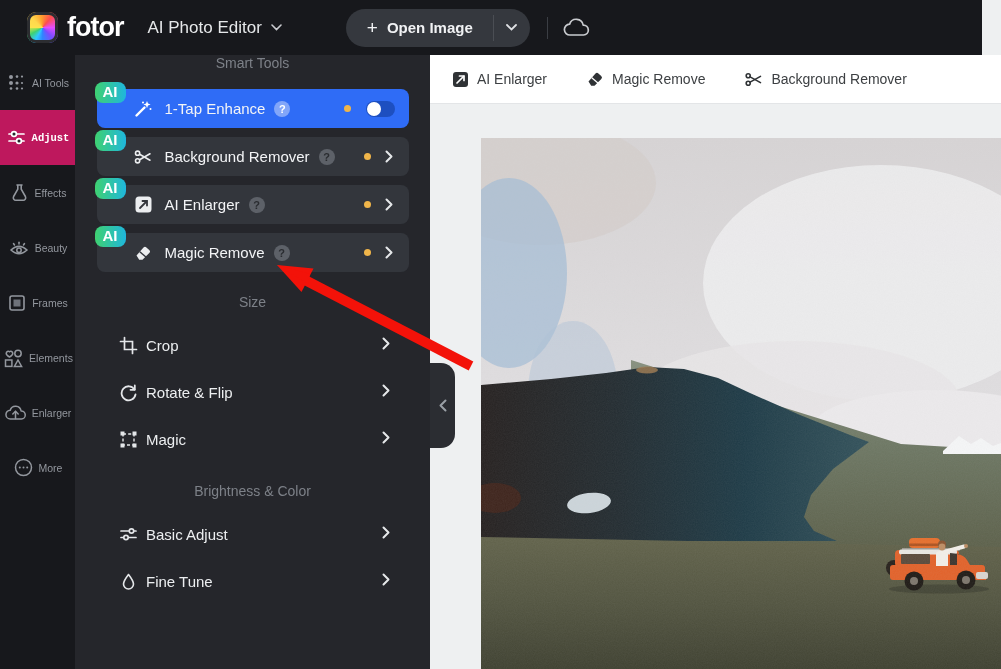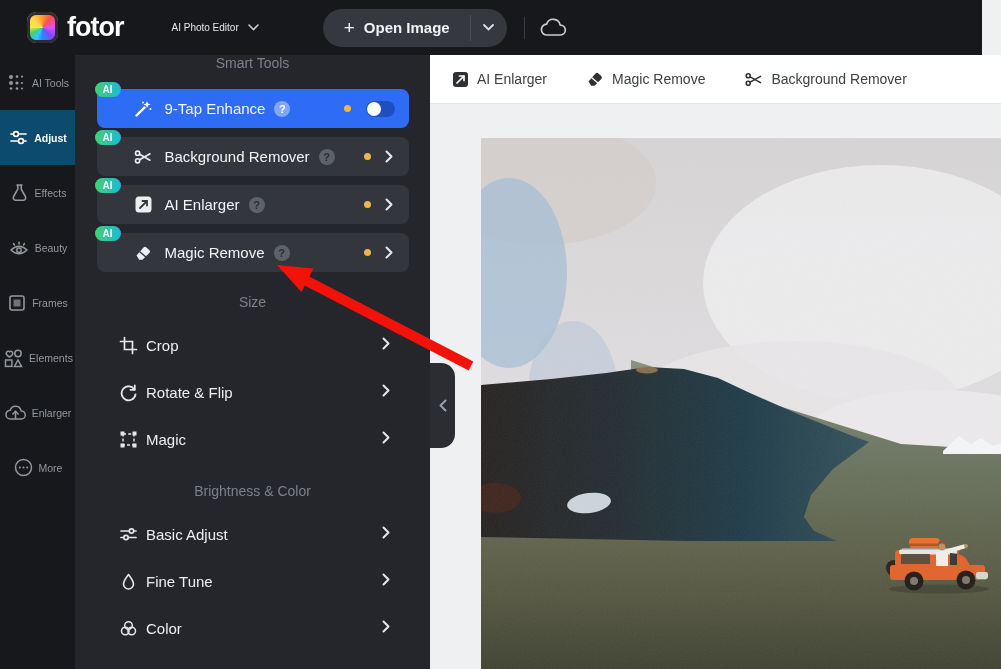--- a/index.html
+++ b/index.html
@@ -6,45 +6,45 @@
   .app{position:relative;width:1001px;height:669px;overflow:hidden;background:#eef0f1;
        font-family:"Liberation Sans",sans-serif;-webkit-font-smoothing:antialiased;}
   
   .topbar{position:absolute;left:0;top:0;width:982px;height:55px;background:#17181c;
           display:flex;align-items:center;z-index:30;}
   .logo{display:flex;align-items:center;gap:9px;margin-left:27px;}
   .logo-icon{width:31px;height:31px;border-radius:9px;
      background:conic-gradient(from -90deg,#ffe14d,#ffd84d 40deg,#ff9f2e 85deg,#ff4d4d 130deg,#e44dff 180deg,#7a4dff 225deg,#2e86ff 270deg,#2ec9ff 300deg,#3fd171 330deg,#b9e24d 355deg,#ffe14d);
      box-shadow:inset 0 0 0 3px #2c2d31;}
   .brand{color:#fff;font-size:27px;font-weight:700;letter-spacing:-1px;}
-  .appmenu{display:flex;align-items:center;gap:9px;margin-left:48px;color:#e6e8ea;font-size:10px;cursor:pointer;}
+  .appmenu{display:flex;align-items:center;gap:9px;margin-left:24px;color:#e6e8ea;font-size:17px;cursor:pointer;}
   .pill{display:flex;align-items:stretch;margin-left:64px;height:38px;background:#35383e;border-radius:20px;overflow:hidden;}
   .pill-main{display:flex;align-items:center;gap:9px;padding:0 20px 0 21px;color:#f1f2f4;font-size:15px;font-weight:700;cursor:pointer;}
   .plus{font-size:19px;font-weight:400;line-height:1;}
   .pill-split{width:1px;background:#4b4e54;margin:6px 0;}
   .pill-caret{display:flex;align-items:center;justify-content:center;width:36px;cursor:pointer;}
   .vdiv{width:1px;height:22px;background:#3b3e44;margin-left:17px;}
   .cloud-btn{margin-left:15px;cursor:pointer;display:flex;align-items:center;}
   
   .sidebar{position:absolute;left:0;top:55px;bottom:0;width:75px;background:#17181c;z-index:20;}
   .side-item{height:55px;display:flex;flex-direction:row;align-items:center;justify-content:center;gap:5px;
              color:#93979e;font-size:10.5px;cursor:pointer;}
   .side-item svg{display:block;}
-  .side-item.active{background:#0c4a6e;color:#fff;}
+  .side-item.active{background:#be185d;color:#fff;font-family:Liberation Mono, monospace;}
   
   .panel{position:absolute;left:75px;top:55px;bottom:0;width:355px;background:#25262b;z-index:20;}
   .sec-title{text-align:center;color:#7d8188;font-size:14px;}
   .t1{margin-bottom:18px;}
   .t2{margin:22px 0 17px;}
   .t3{margin:26px 0 17px;}
   .smart-row{position:relative;width:312px;height:39px;margin:0 auto 9px;border-radius:8px;background:#33363c;
              display:flex;align-items:center;padding:0;cursor:pointer;}
   .smart-row.selected{background:#2f6cf6;}
   .badge{position:absolute;left:-2px;top:-7px;padding:2px 8px;border-radius:8px;
-         background:linear-gradient(90deg,#3fd171,#1fb7dd);color:#fff;font-size:10px;font-weight:700;line-height:1.1;text-align:right;}
+         background:linear-gradient(90deg,#3fd171,#1fb7dd);color:#fff;font-size:15px;font-weight:700;line-height:1.1;text-align:right;}
   .row-icon{margin-left:36px;width:21px;display:flex;justify-content:center;flex:none;}
   .row-label{margin-left:11px;color:#f3f4f6;font-size:15px;font-weight:500;white-space:nowrap;}
   .help{margin-left:9px;width:16px;height:16px;border-radius:50%;background:#5d6168;color:#2a2c30;
         font-size:11px;font-weight:700;display:flex;align-items:center;justify-content:center;cursor:pointer;}
   .selected .help{background:rgba(255,255,255,.4);color:#fff;}
   .spacer{flex:1;}
   .dot{width:7px;height:7px;border-radius:50%;background:#f0b54a;flex:none;}
   .toggle{width:29px;height:16px;border-radius:8px;background:#1d4fc0;margin:0 14px 0 15px;position:relative;flex:none;cursor:pointer;}
   .knob{position:absolute;left:1px;top:1px;width:14px;height:14px;border-radius:50%;background:#fff;}
   .chev{margin:0 16px 0 14px;flex:none;display:flex;}
@@ -190,21 +190,21 @@
     <div class="smart-row selected">
       <span class="badge">AI</span>
       <span class="row-icon">
         <svg width="20" height="20" viewBox="0 0 20 20">
             <line x1="3.5" y1="16.5" x2="11.5" y2="8.5" stroke="#fff" stroke-width="2.4" stroke-linecap="round"></line>
             <path d="M14,2 l1,2.6 2.6,1 -2.6,1 -1,2.6 -1,-2.6 -2.6,-1 2.6,-1 Z" fill="#fff"></path>
             <circle cx="17.5" cy="10" r="1" fill="#fff"></circle>
             <circle cx="10" cy="3.5" r="1" fill="#fff"></circle>
           </svg>
       </span>
-      <span class="row-label">9-Tap Enhance</span>
+      <span class="row-label">1-Tap Enhance</span>
       <span class="help">?</span>
       <span class="spacer"></span>
       <span class="dot"></span>
       <span class="toggle">
           <span class="knob"></span>
         </span>
     </div>
 
     <div class="smart-row">
       <span class="badge">AI</span>
@@ -339,36 +339,20 @@
             <polyline points="1.5,1.5 6.5,6.5 1.5,11.5" fill="none" stroke="#e6e8ea" stroke-width="2" stroke-linecap="round" stroke-linejoin="round"></polyline>
           </svg></span>
     </div>
     <div class="tool-row">
       <span class="tool-icon">
         <svg width="19" height="19" viewBox="0 0 19 19">
             <path d="M9.5,2.5 C9.5,2.5 4.5,9 4.5,12 a5,5 0 0 0 10,0 C14.5,9 9.5,2.5 9.5,2.5 Z" fill="none" stroke="#e4e6e9" stroke-width="1.6" stroke-linejoin="round"></path>
           </svg>
       </span>
       <span class="tool-label">Fine Tune</span>
-      <span class="spacer"></span>
-      <span><svg width="8" height="13" viewBox="0 0 8 13">
-            <polyline points="1.5,1.5 6.5,6.5 1.5,11.5" fill="none" stroke="#e6e8ea" stroke-width="2" stroke-linecap="round" stroke-linejoin="round"></polyline>
-          </svg></span>
-    </div>
-    <div class="tool-row">
-      <span class="tool-icon">
-        <svg width="19" height="19" viewBox="0 0 19 19">
-            <g fill="none" stroke="#e4e6e9" stroke-width="1.5">
-              <circle cx="9.5" cy="6.5" r="3.8"></circle>
-              <circle cx="6.3" cy="12" r="3.8"></circle>
-              <circle cx="12.7" cy="12" r="3.8"></circle>
-            </g>
-          </svg>
-      </span>
-      <span class="tool-label">Color</span>
       <span class="spacer"></span>
       <span><svg width="8" height="13" viewBox="0 0 8 13">
             <polyline points="1.5,1.5 6.5,6.5 1.5,11.5" fill="none" stroke="#e6e8ea" stroke-width="2" stroke-linecap="round" stroke-linejoin="round"></polyline>
           </svg></span>
     </div>
   </div>
 
   <div class="canvas">
     <div class="tabbar">
       <div class="tab">

